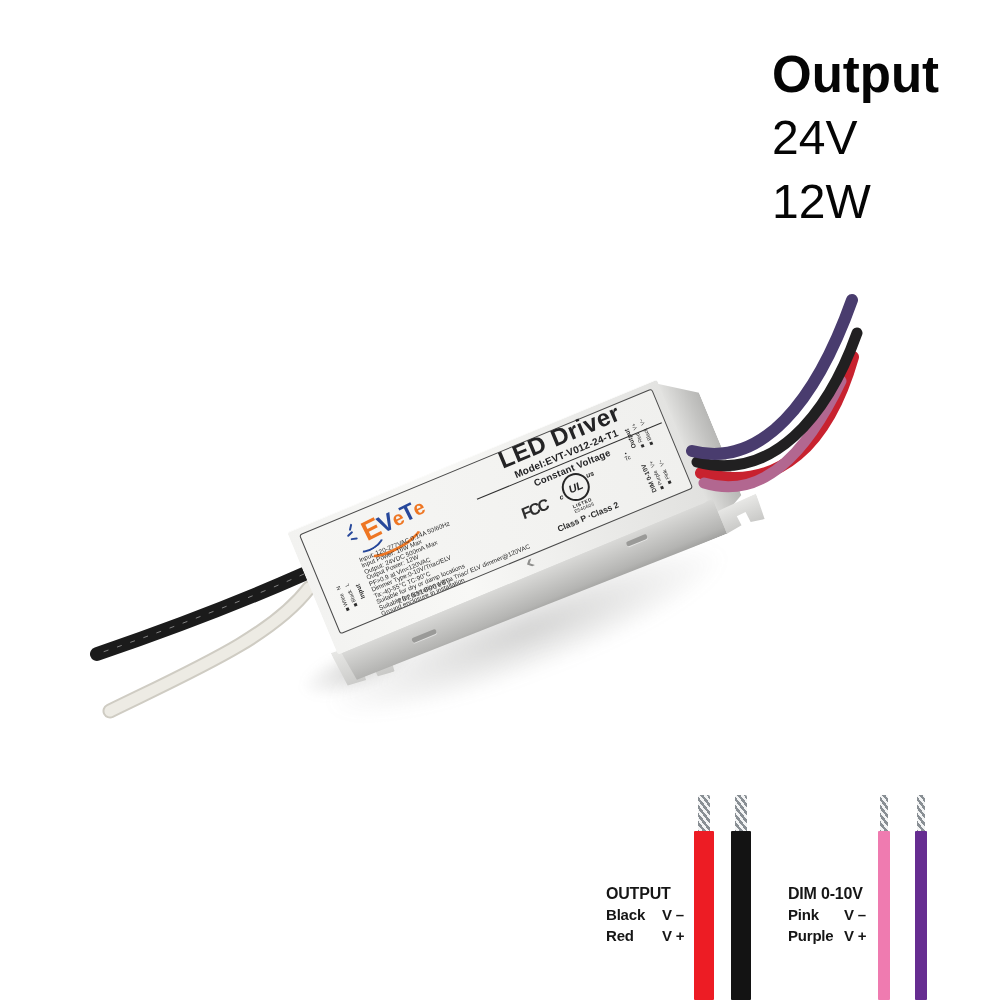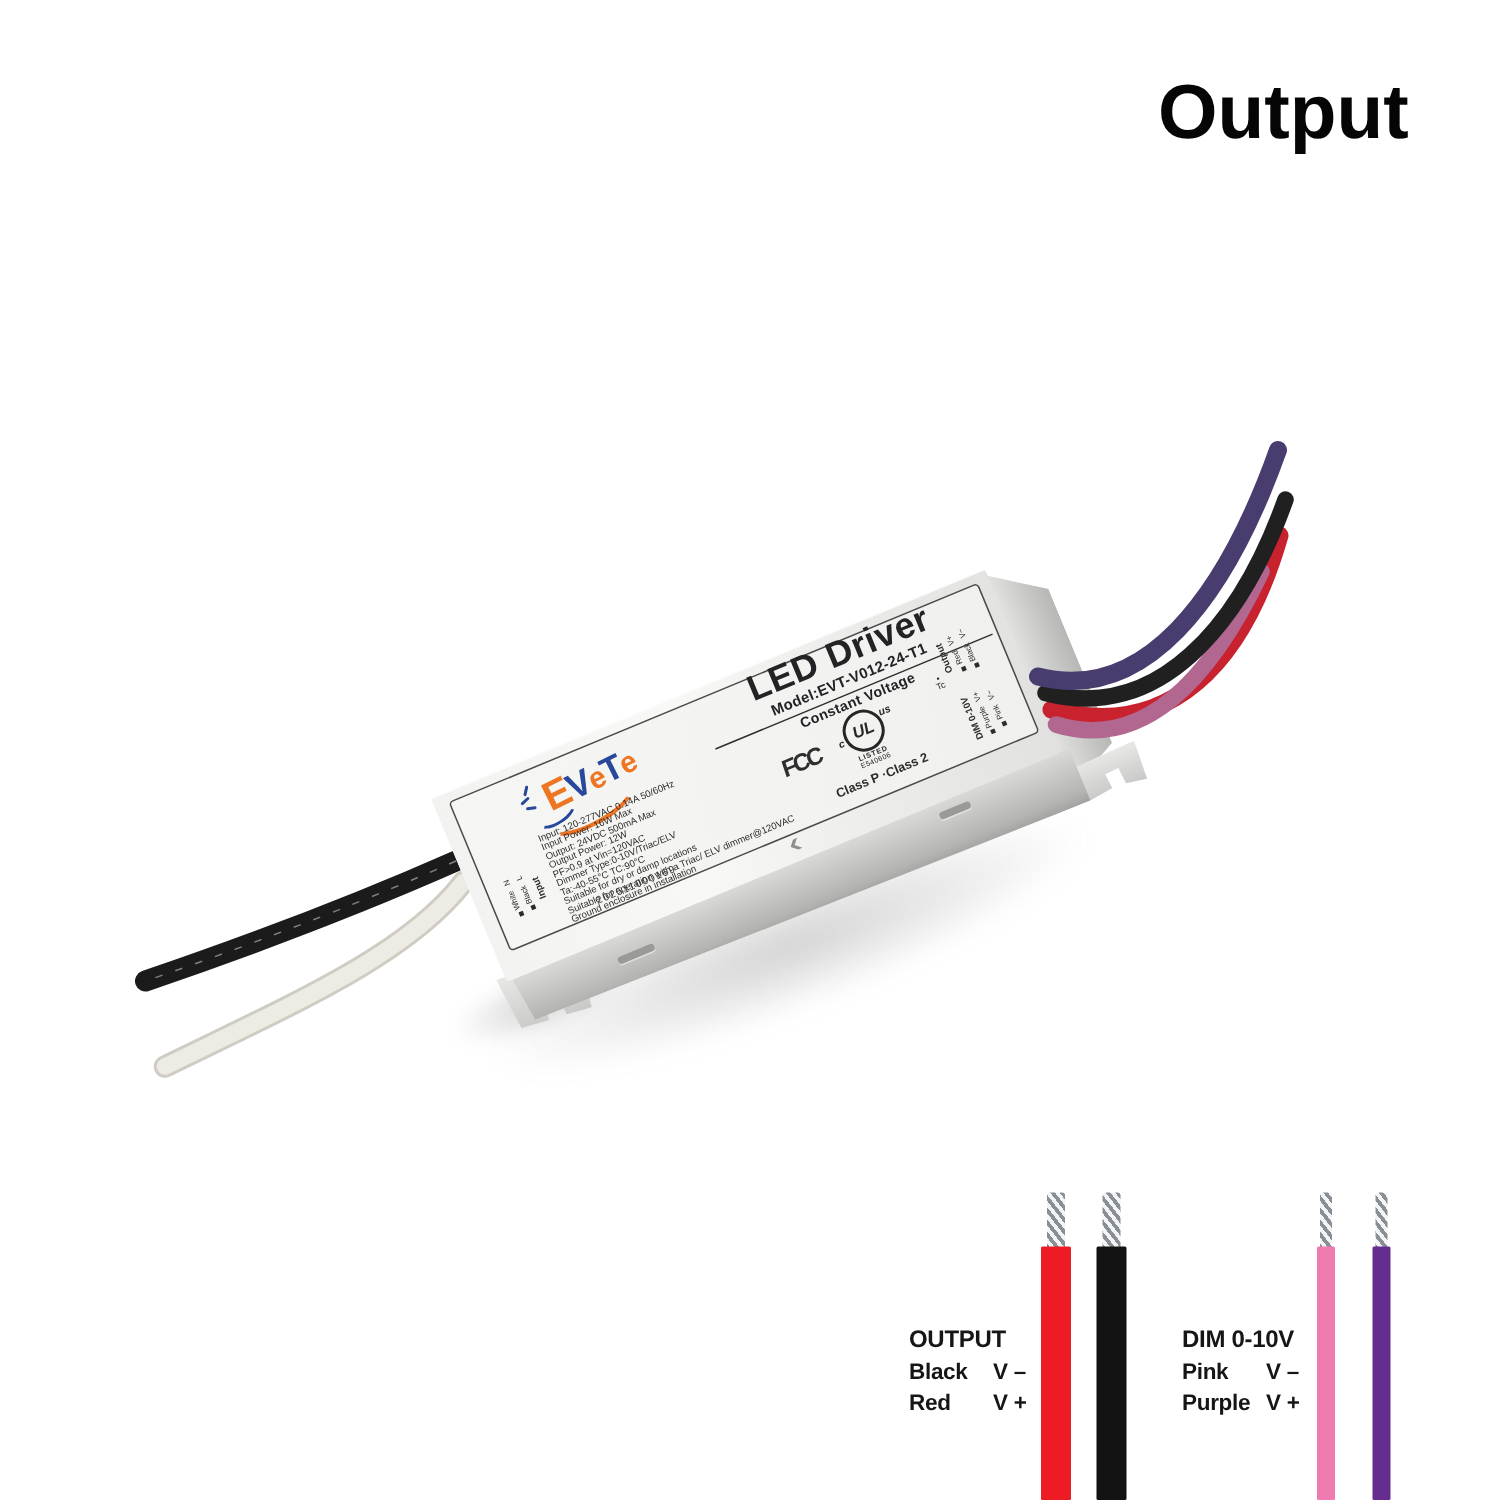--- a/index.html
+++ b/index.html
@@ -251,20 +251,22 @@
 
 <svg class="wires out" width="1000" height="1000" viewBox="0 0 1000 1000">
   <path d="M 701 473 C 780 495, 829 441, 853 357" stroke="#c8222f" stroke-width="12" fill="none" stroke-linecap="round"></path>
   <path d="M 704 483 C 762 501, 807 453, 841 381" stroke="#b26790" stroke-width="11" fill="none" stroke-linecap="round"></path>
   <path d="M 697 462 C 772 482, 827 417, 857 333" stroke="#212021" stroke-width="11" fill="none" stroke-linecap="round"></path>
   <path d="M 692 451 C 762 469, 816 401, 852 300" stroke="#493c6e" stroke-width="12" fill="none" stroke-linecap="round"></path>
 </svg>
 
 <div class="overlay">
   <div class="ov-title">Output</div>
+  <div class="ov-line">24V</div>
+  <div class="ov-line">12W</div>
 </div>
 
 <div class="legend-group" style="left:606px;top:883px;">
   <div class="lg-title">OUTPUT</div>
   <div class="lg-row">
     <span class="name">Black</span>
     <span class="term">V –</span>
   </div>
   <div class="lg-row">
     <span class="name">Red</span>

